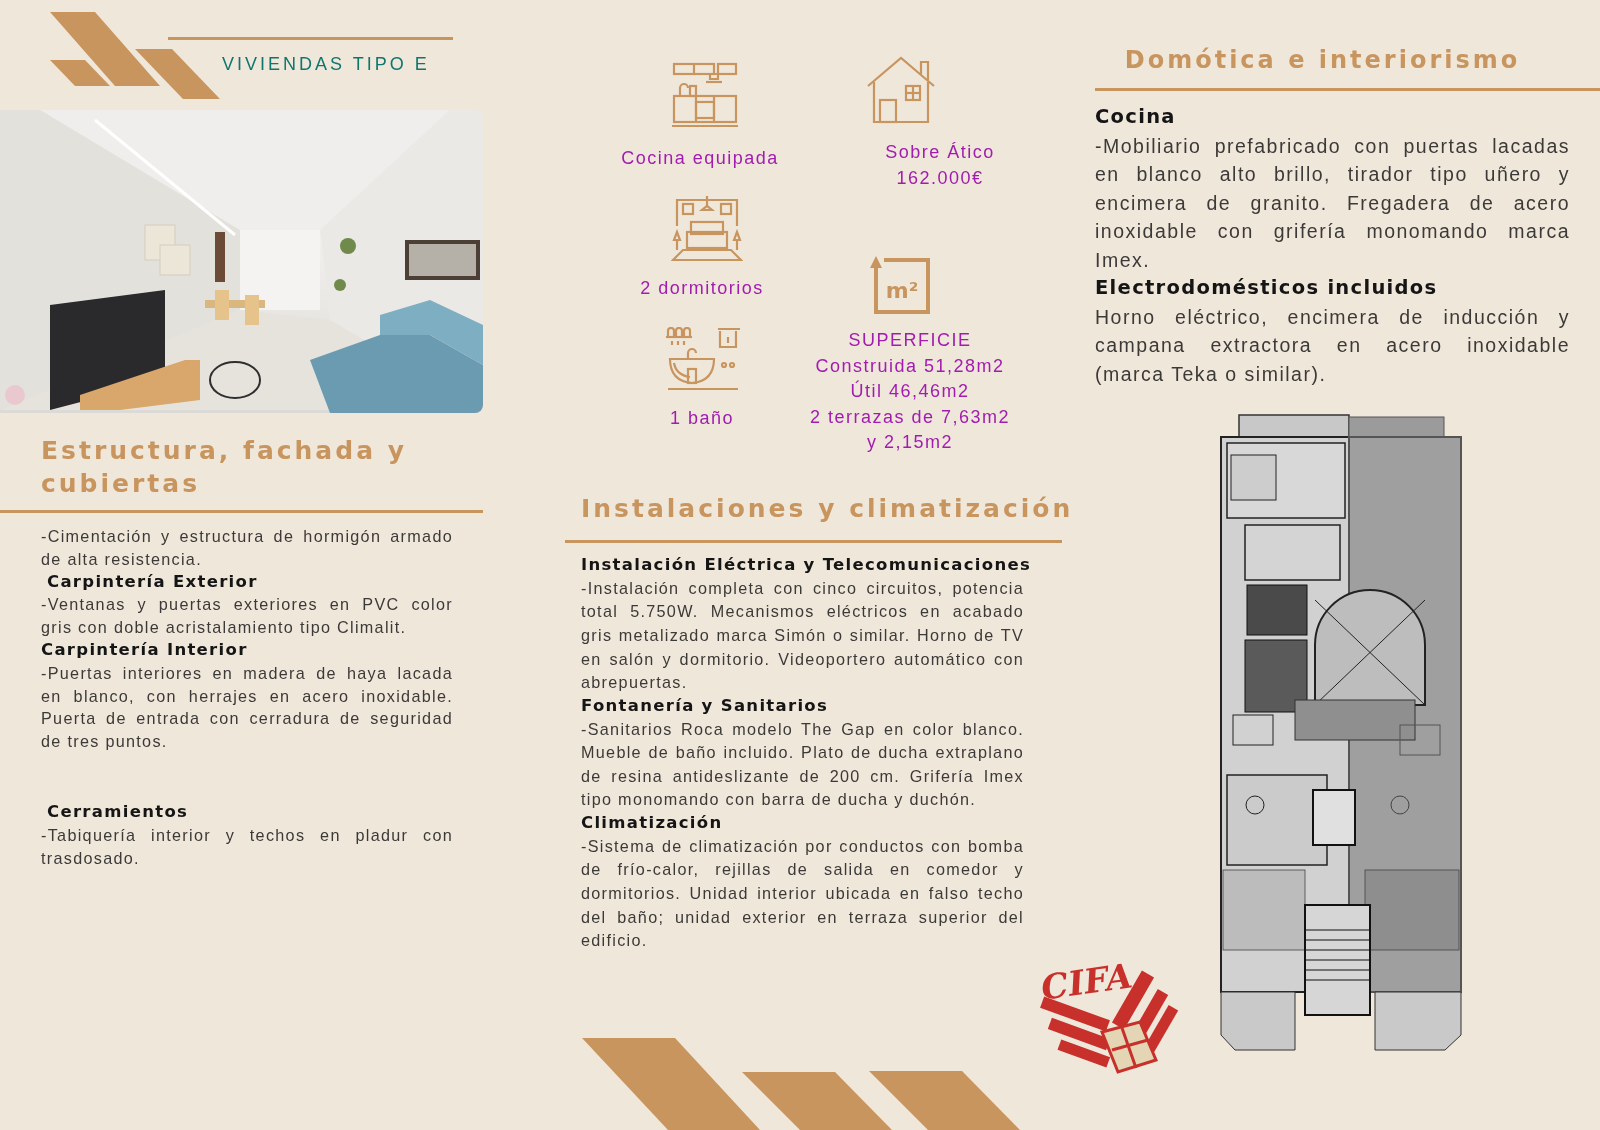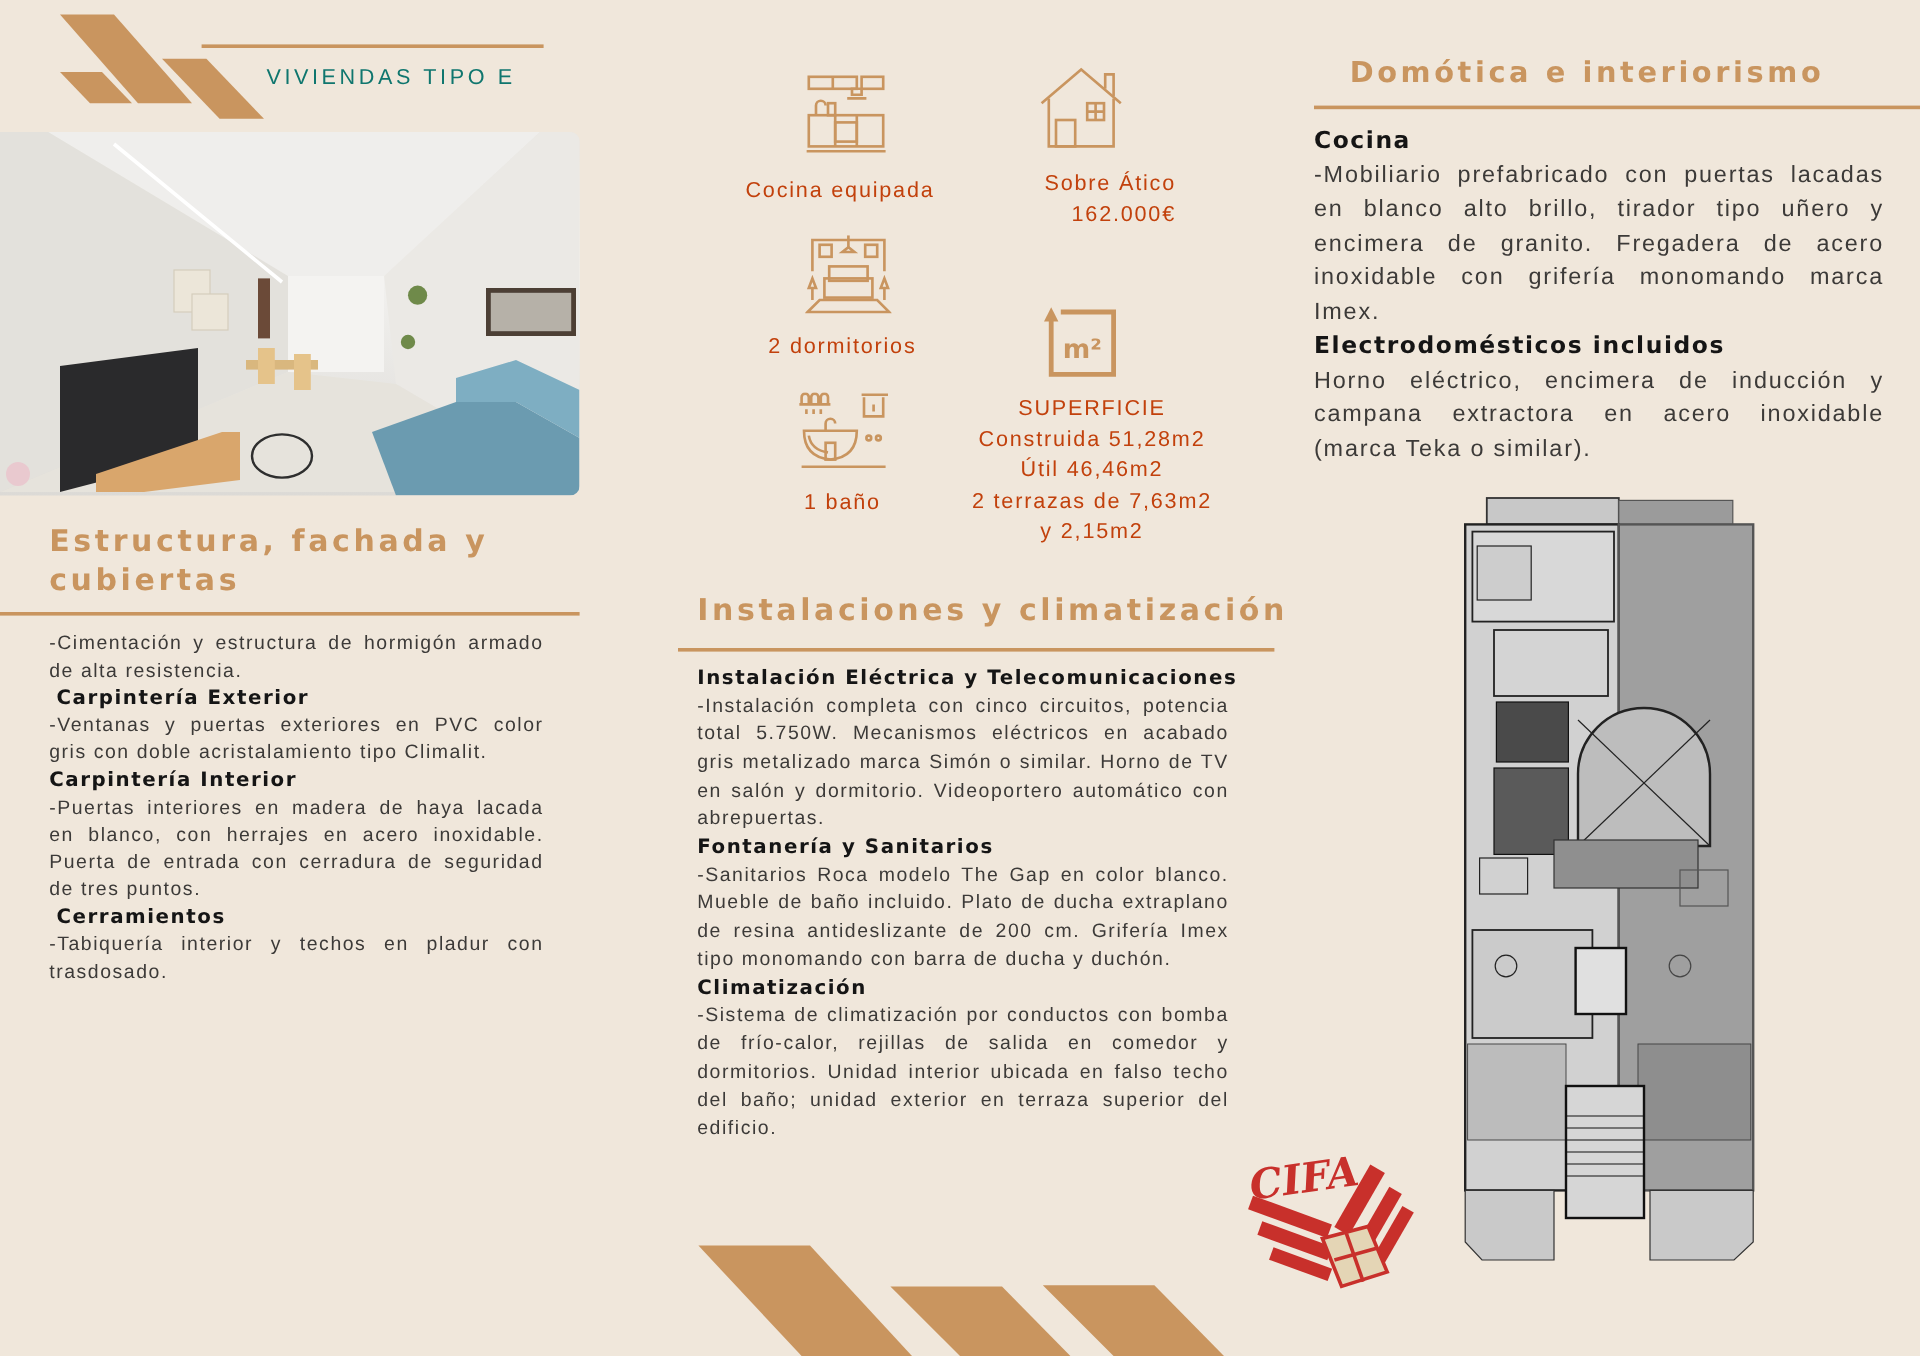--- a/index.html
+++ b/index.html
@@ -19,21 +19,21 @@
     font-size:16.2px; line-height:22.8px; letter-spacing:1.3px;
     text-align:justify; color:#3c3a38;
   }
   .body-text p { margin:0; }
   .sub-head {
     font-weight:bold; color:#151515; font-size:16.5px; letter-spacing:1.3px;
     font-family:"DejaVu Sans", sans-serif; line-height:22.8px;
   }
   .feature-label {
     position:absolute; text-align:center; font-size:18px; letter-spacing:1.5px;
-    line-height:25.5px; color:#c2410c;
+    line-height:25.5px; color:#a21caf;
   }
   .icon { position:absolute; }
   .photo {
     position:absolute; left:0; top:110px; width:483px; height:303px;
     border-radius:0 8px 8px 0; overflow:hidden;
     background:linear-gradient(180deg,#e8e6e2 0%,#f2f1ef 40%,#dcdad6 100%);
   }
   .plan {
     position:absolute; left:1215px; top:405px; width:250px; height:665px;
   }
@@ -94,21 +94,21 @@
   <div>cubiertas</div>
 </div>
 <div class="rule" style="left:0;top:510px;width:483px;"></div>
 
 <div class="abs body-text" style="left:41px;top:525px;width:412px;">
   <p>-Cimentación y estructura de hormigón armado de alta resistencia.</p>
   <div class="sub-head" style="padding-left:6px;">Carpintería Exterior</div>
   <p>-Ventanas y puertas exteriores en PVC color gris con doble acristalamiento tipo Climalit.</p>
   <div class="sub-head">Carpintería Interior</div>
   <p>-Puertas interiores en madera de haya lacada en blanco, con herrajes en acero inoxidable. Puerta de entrada con cerradura de seguridad de tres puntos.</p>
-  <div class="sub-head" style="padding-left:6px;">Cerramientos</div>
+  <div class="sub-head" style="padding-left:6px;margin-top:48px;">Cerramientos</div>
   <p>-Tabiquería interior y techos en pladur con trasdosado.</p>
 </div>
 
 <svg class="icon" style="left:672px;top:62px" width="68" height="68" viewBox="0 0 68 68" fill="none" stroke="#c9955f" stroke-width="2.2">
   <rect x="2" y="2" width="40" height="10"></rect>
     <line x1="22" y1="2" x2="22" y2="12"></line>
   <rect x="46" y="2" width="18" height="10"></rect>
     <path d="M38 12 h8 v5 h-8z"></path>
     <path d="M34 20 h16"></path>
   <path d="M8 34 v-8 a4 4 0 0 1 8 0"></path>
@@ -123,21 +123,21 @@
 
 <svg class="icon" style="left:866px;top:56px" width="70" height="70" viewBox="0 0 70 70" fill="none" stroke="#c9955f" stroke-width="2.2">
   <path d="M2 30 L35 2 L68 30"></path>
     <path d="M55 18 V6 h7 v18"></path>
   <path d="M8 26 V66 H62 V26"></path>
     <rect x="14" y="44" width="16" height="22"></rect>
   <rect x="40" y="30" width="14" height="14"></rect>
     <line x1="47" y1="30" x2="47" y2="44"></line>
     <line x1="40" y1="37" x2="54" y2="37"></line>
 </svg>
-<div class="feature-label" style="left:820px;top:140px;width:160px;text-align:right;">
+<div class="feature-label" style="left:860px;top:140px;width:160px;">
   <div>Sobre Ático</div>
   <div>162.000€</div>
 </div>
 
 <svg class="icon" style="left:671px;top:196px" width="72" height="66" viewBox="0 0 72 66" fill="none" stroke="#c9955f" stroke-width="2.2">
   <path d="M6 30 V4 H66 V30"></path>
     <rect x="12" y="8" width="10" height="10"></rect>
     <rect x="50" y="8" width="10" height="10"></rect>
   <line x1="36" y1="0" x2="36" y2="10"></line>
     <path d="M31 14 h10 l-5 -4z"></path>

